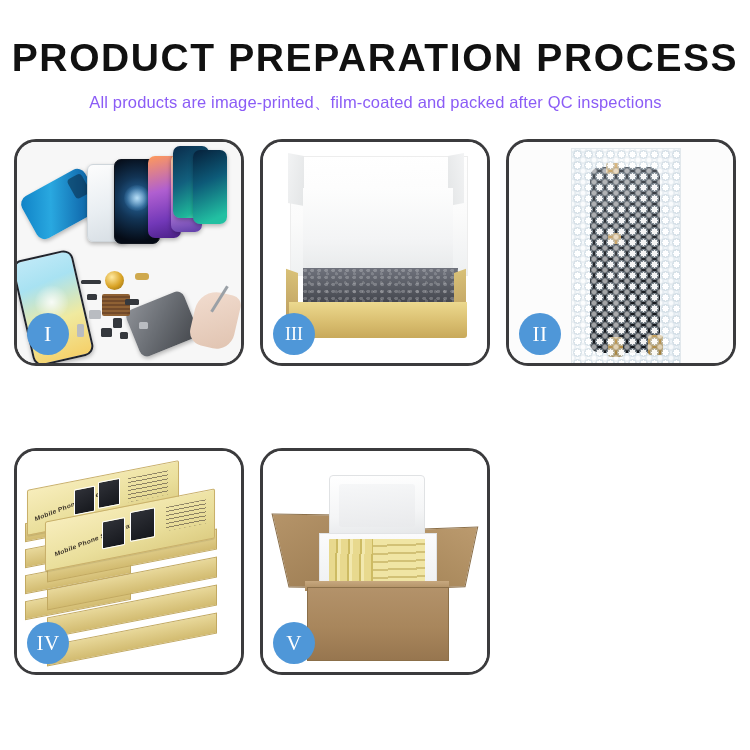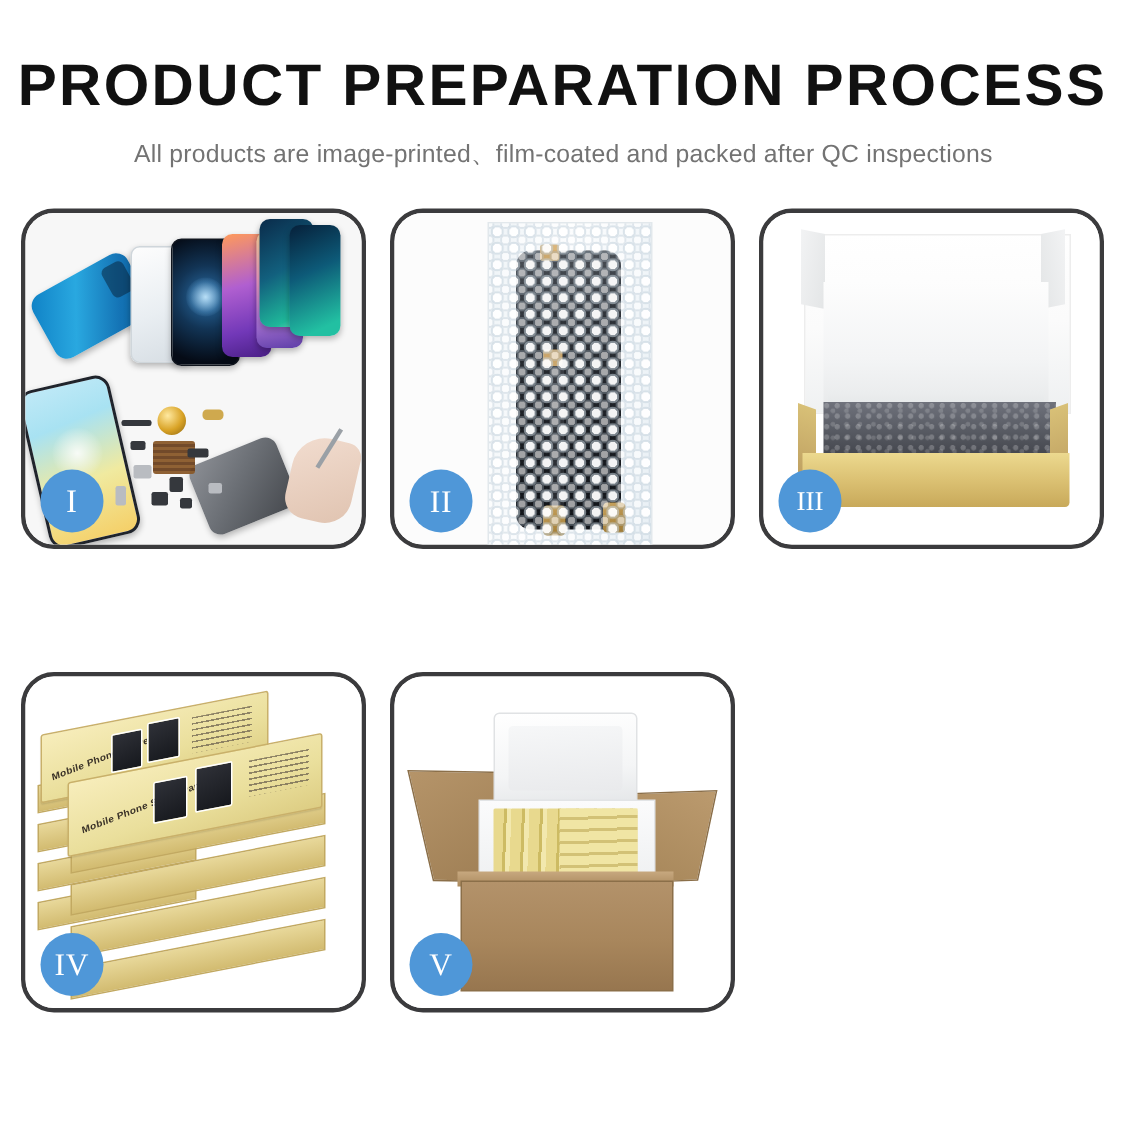--- a/index.html
+++ b/index.html
@@ -36,21 +36,21 @@
     line-height: 1.05;
     color: #111111;
     margin: 0;
     white-space: nowrap;
   }
   .subtitle {
     font-family: "Liberation Sans", sans-serif;
     font-size: 16.5px;
     font-weight: 400;
     letter-spacing: 0.15px;
-    color: #737373;
+    color: #8b5cf6;
     margin: 13px 0 0 1px;
     white-space: nowrap;
   }
 
   
   .grid {
     position: absolute;
     left: 14px;
     top: 139px;
     width: 722px;
@@ -490,51 +490,51 @@
         <div class="sp" style="left:103px;top:190px;width:8px;height:7px;"></div>
         <div class="sp light" style="left:122px;top:180px;width:9px;height:7px;"></div>
         <div class="sp" style="left:70px;top:152px;width:10px;height:6px;"></div>
         <div class="hand"></div>
         <div class="tool"></div>
         <div class="badge narrow">I</div>
       </div>
     </div>
 
     <div class="panel">
+      <div class="panel-inner s3">
+        <div class="lid"></div>
+        <div class="lid-flapL"></div>
+        <div class="lid-flapR"></div>
+        <div class="foam-wall"></div>
+        <div class="foam-top"></div>
+        <div class="tray"></div>
+        <div class="box-lipL"></div>
+        <div class="box-lipR"></div>
+        <div class="box-front"></div>
+        <div class="badge wide">III</div>
+      </div>
+    </div>
+
+    <div class="panel">
       <div class="panel-inner s2">
         <div class="bag">
           <div class="screen"></div>
           <div class="flex"></div>
           <div class="connector" style="left:36px;top:188px;"></div>
           <div class="connector" style="left:76px;top:186px;"></div>
           <div class="tape" style="left:34px;top:14px;"></div>
           <div class="tape" style="left:36px;top:84px;"></div>
           <div class="bubbles"></div>
           <div class="bubbles2"></div>
         </div>
         <div class="badge">II</div>
       </div>
     </div>
 
     <div class="panel">
-      <div class="panel-inner s3">
-        <div class="lid"></div>
-        <div class="lid-flapL"></div>
-        <div class="lid-flapR"></div>
-        <div class="foam-wall"></div>
-        <div class="foam-top"></div>
-        <div class="tray"></div>
-        <div class="box-lipL"></div>
-        <div class="box-lipR"></div>
-        <div class="box-front"></div>
-        <div class="badge wide">III</div>
-      </div>
-    </div>
-
-    <div class="panel">
       <div class="panel-inner s4">
         <div class="stack">
 
           <div class="edge" style="left:8px;top:62px;width:104px;height:17px;transform:skewY(-11deg);"></div>
           <div class="edge" style="left:8px;top:88px;width:104px;height:17px;transform:skewY(-11deg);"></div>
           <div class="edge" style="left:8px;top:114px;width:104px;height:17px;transform:skewY(-11deg);"></div>
           <div class="edge" style="left:8px;top:140px;width:104px;height:17px;transform:skewY(-11deg);"></div>
 
           <div class="edge" style="left:30px;top:94px;width:168px;height:19px;transform:skewY(-11deg);"></div>
           <div class="edge" style="left:30px;top:122px;width:168px;height:19px;transform:skewY(-11deg);"></div>

